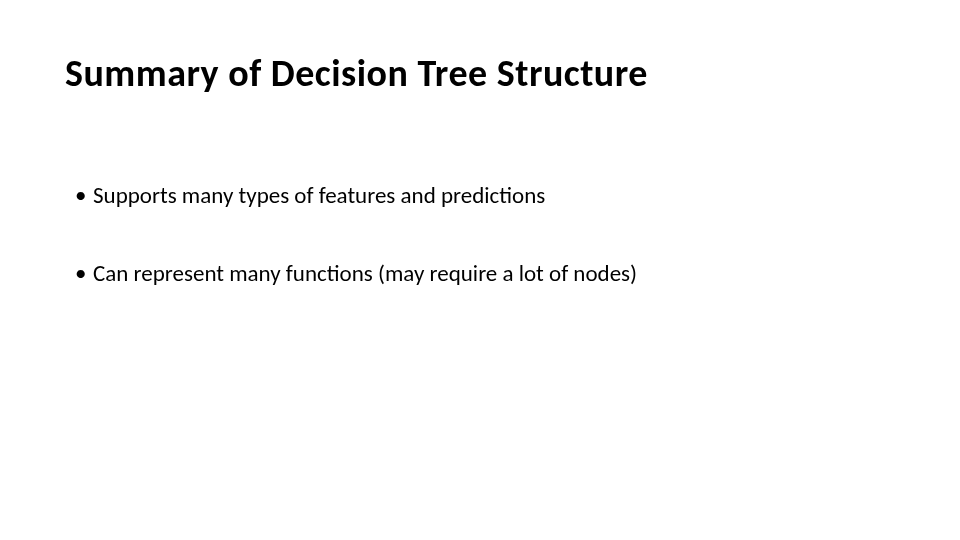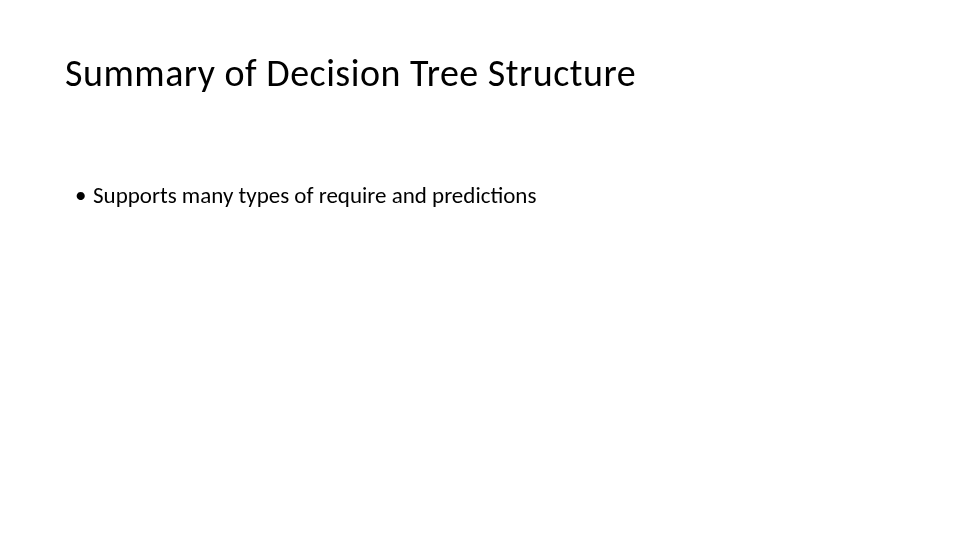--- a/index.html
+++ b/index.html
@@ -11,21 +11,21 @@
       width: 960px;
       height: 540px;
       background: #ffffff;
       font-family: Calibri, "Segoe UI", Arial, sans-serif;
       color: #000000;
       padding: 50px 65px;
       overflow: hidden;
     }
     .title {
       font-size: 38px;
-      font-weight: 400;
+      font-weight: 700;
       letter-spacing: 0.5px;
       margin-bottom: 85px;
     }
     .bullets {
       list-style: none;
       padding-left: 10px;
     }
     .bullets li {
       font-size: 23px;
       font-weight: 400;
@@ -40,14 +40,15 @@
       top: 0;
       font-size: 23px;
     }
   </style>
 </head>
 <body>
 
 <h1 class="title">Summary of Decision Tree Structure</h1>
 
 <ul class="bullets">
-  <li>Supports many types of require and predictions</li>
+  <li>Supports many types of features and predictions</li>
+  <li>Can represent many functions (may require a lot of nodes)</li>
 </ul>
 
 </body></html>

